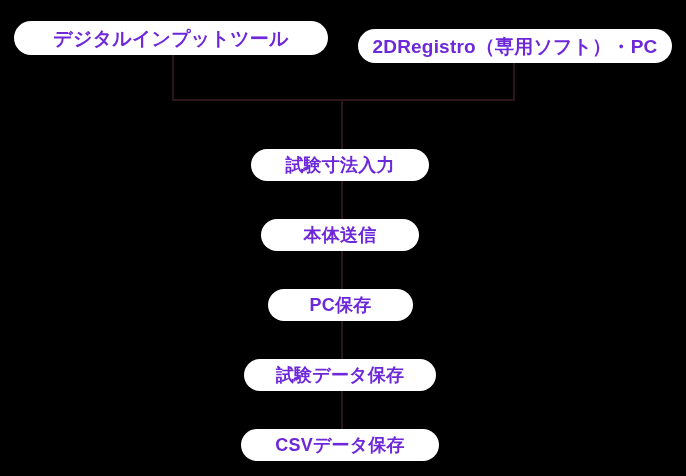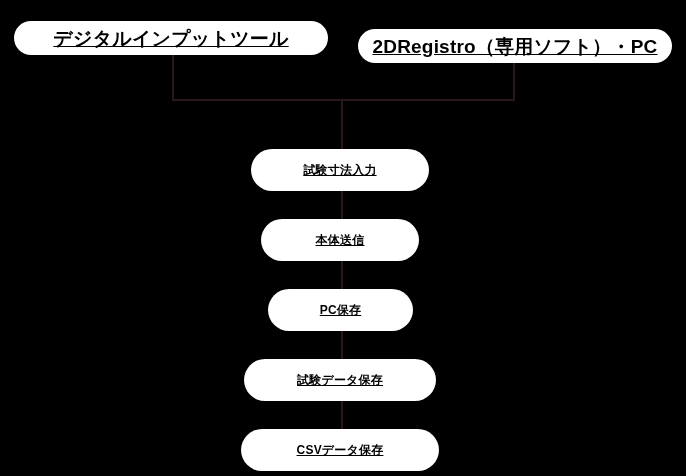--- a/index.html
+++ b/index.html
@@ -25,47 +25,46 @@
   .conn-v { width: 2px; }
   .conn-h { height: 2px; }
 
   
   .pill {
     position: absolute;
     display: flex;
     align-items: center;
     justify-content: center;
     background: #ffffff;
-    color: #000000;
+    color: #6d28d9;
     border-radius: 999px;
     box-sizing: border-box;
     z-index: 3;
     white-space: nowrap;
     letter-spacing: 0.2px;
-    text-decoration: underline;
   }
   .pill-label {
     display: block;
     line-height: 1;
     font-weight: 700;
   }
 
   
   .pill-top {
     top: 21px;
     height: 34px;
     font-size: 19px;
   }
   #pill-tool       { left: 14px;  width: 314px; }
   #pill-software   { left: 358px; width: 314px; margin-top: 8px; }
 
   
   .pill-step {
-    height: 42px;
-    font-size: 12px;
+    height: 32px;
+    font-size: 18px;
   }
   #pill-step-1 { top: 149px; left: 251px; width: 178px; }
   #pill-step-2 { top: 219px; left: 261px; width: 158px; }
   #pill-step-3 { top: 289px; left: 268px; width: 145px; }
   #pill-step-4 { top: 359px; left: 244px; width: 192px; }
   #pill-step-5 { top: 429px; left: 241px; width: 198px; }
 </style>
 </head>
 <body>
 

